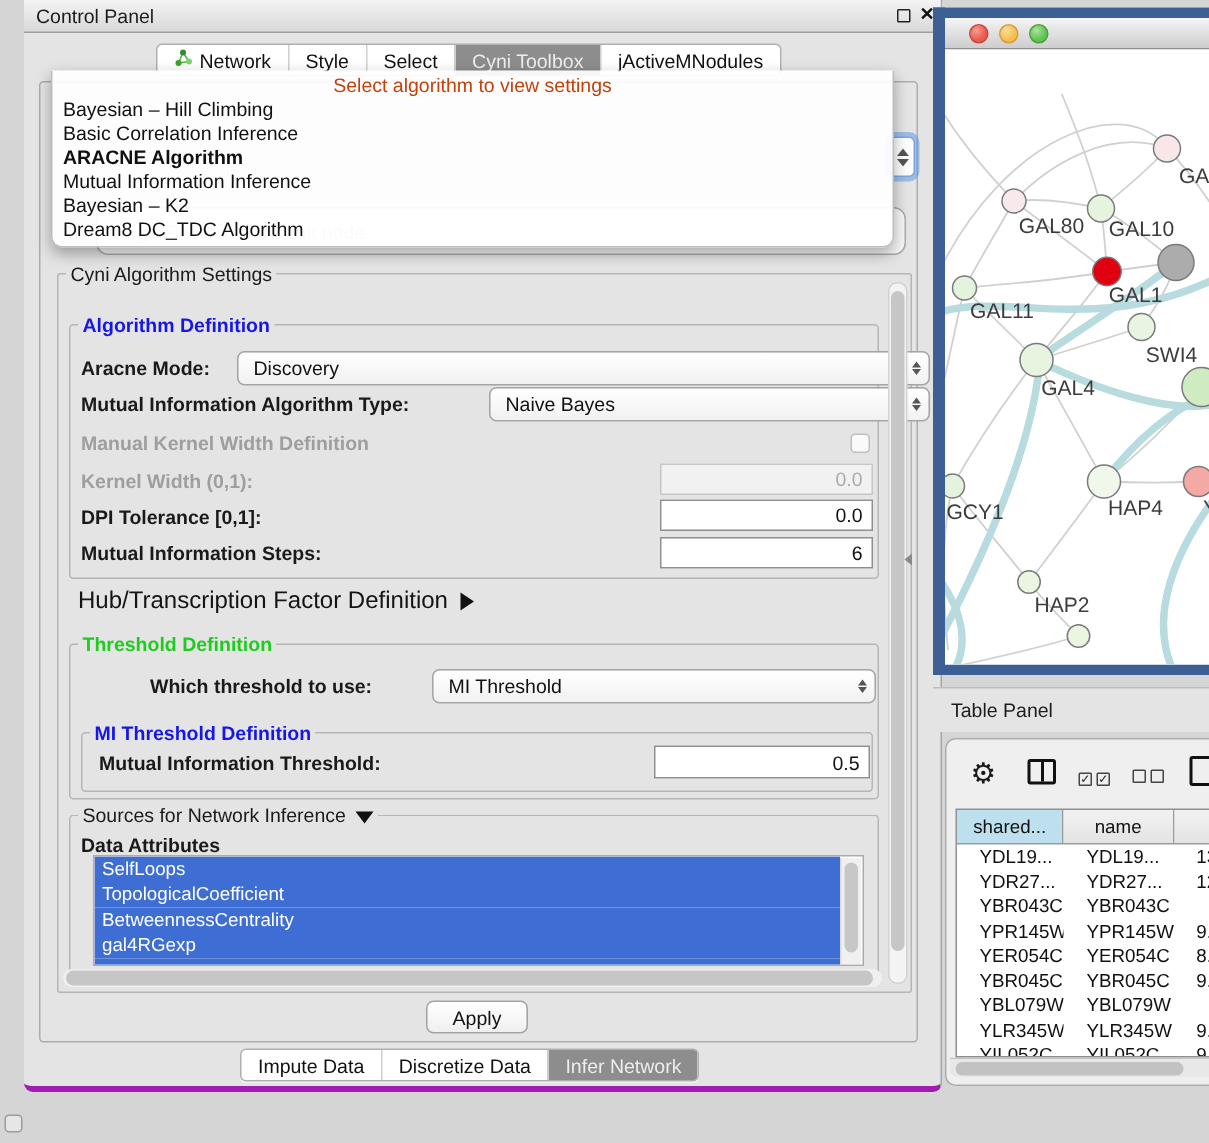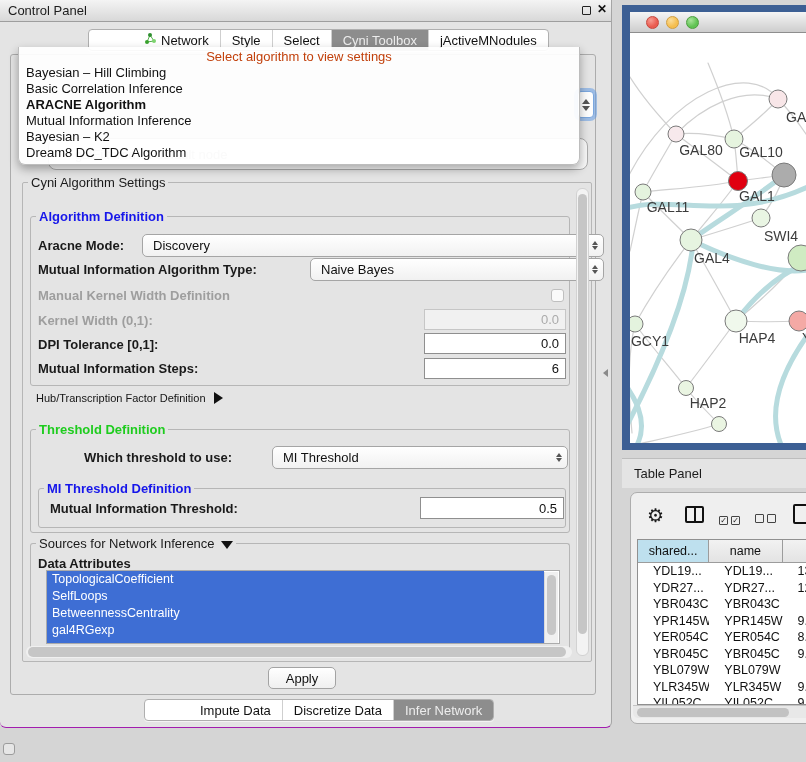--- a/index.html
+++ b/index.html
@@ -2,33 +2,33 @@
 <html><head>
 <meta charset="utf-8">
 <style>
   * { margin:0; padding:0; box-sizing:border-box; }
   html,body { background:#b9b9b9; }
   body { font-family:"Liberation Sans", sans-serif; }
   .stage { position:relative; width:806px; height:762px; background:#D5D5D5; overflow:hidden;
            font-family:"Liberation Sans", sans-serif; color:#1a1a1a; }
 
   
-  .cp-window { position:absolute; left:0; top:8; width:612px; height:728px; background:#E4E4E4;
-               border-right:1px solid #A5A5A5; border-bottom:1px solid #a21caf; border-radius:0 0 6px 6px; }
+  .cp-window { position:absolute; left:16px; top:8; width:612px; height:728px; background:#E4E4E4;
+               border-right:1px solid #A5A5A5; border-bottom:4px solid #a21caf; border-radius:0 0 6px 6px; }
   .cp-titlebar { position:absolute; left:0; top:0; width:100%; height:22px;
                  background:linear-gradient(#F4F4F4,#D8D8D8); border-bottom:1px solid #9E9E9E; }
   .cp-title { position:absolute; left:8px; top:3px; font-size:13px; color:#1c1c1c; }
   .float-icon { position:absolute; right:20px; top:6px; width:9px; height:9px; border:1.6px solid #222; border-radius:1px; }
   .close-icon { position:absolute; right:4px; top:2px; font-size:12px; font-weight:bold; color:#111; }
 
   .edge-tick { position:absolute; left:12px; top:0; width:1px; height:6px; background:#8e8e8e; }
 
   
   .seg-control { position:absolute; display:flex; background:#FFFFFF; border:1px solid #AFAFAF;
-                 border-radius:4px; overflow:hidden; height:22px; box-shadow:0 1px 0 rgba(255,255,255,.6);padding-left:44px; }
+                 border-radius:4px; overflow:hidden; height:22px; box-shadow:0 1px 0 rgba(255,255,255,.6); }
   .seg { display:flex; align-items:center; gap:4px; padding:0 11px; font-size:13px; color:#111;
          border-left:1px solid #CFCFCF; white-space:nowrap; }
   .seg:first-child { border-left:none; }
   .seg.selected { background:#8D8D8D; color:#EDEDED; }
   .cp-tabs { left:88px; top:29px; }
   .bottom-tabs { left:144px; top:699px; }
 
   .outer-panel { position:absolute; left:10px; top:54px; width:586px; height:641px;
                  border:1px solid #ACACAC; border-radius:3px; background:#E4E4E4; }
 
@@ -65,21 +65,21 @@
              justify-content:center; align-items:center; gap:1px; }
   .stepper .tri-up { border-left-width:3.5px; border-right-width:3.5px; border-bottom-width:4.5px; }
   .stepper .tri-dn { border-left-width:3.5px; border-right-width:3.5px; border-top-width:4.5px; }
 
   .field { position:absolute; height:21px; background:#FFFFFF; border:1px solid #8F8F8F;
            font-size:13px; text-align:right; padding:0 6px; color:#111; font-family:"Liberation Sans",sans-serif; }
   .field:disabled, .field.dis { background:#F1F1F1; color:#ABABAB; border-color:#C6C6C6; }
 
   .checkbox { position:absolute; width:13px; height:13px; border:1px solid #BFBFBF; border-radius:3px; background:#FAFAFA; }
 
-  .hub-row { position:absolute; left:36px; top:392px; font-size:11px; color:#141414; display:flex; align-items:center; gap:8px; }
+  .hub-row { position:absolute; left:36px; top:392px; font-size:16px; color:#141414; display:flex; align-items:center; gap:8px; }
   .tri-right { width:0; height:0; border-top:6px solid transparent; border-bottom:6px solid transparent; border-left:9px solid #111; }
   .tri-down-sm { display:inline-block; width:0; height:0; border-left:6px solid transparent; border-right:6px solid transparent; border-top:8px solid #111; margin-left:6px; vertical-align:middle; }
 
   .listbox { position:absolute; left:46px; top:570px; width:514px; height:74px; background:#FFFFFF;
              border:1px solid #ABABAB; overflow:hidden; }
   .attr-item { height:17px; line-height:17px; padding-left:5px; font-size:12.5px; color:#FFFFFF;
                background:#3E6ED4; width:497px; }
   .attr-item.partial { height:6px; }
   .list-vscroll { position:absolute; right:1px; top:1px; width:14px; height:71px; background:#F0F0F0; border-left:1px solid #DADADA; }
   .list-vthumb { position:absolute; left:2px; right:2px; top:3px; height:60px; background:#C7C7C7; border-radius:5px; }
@@ -260,22 +260,22 @@
     <input class="field" style="left: 420px; top: 497px; width: 144px; height: 22px;" readonly="" value="0.5">
 
     <div class="group" style="left:30px; top:543px; width:540px; height:108px; border-bottom:none;"></div>
     <span class="glabel" style="left:36px; top:536px;">
       <span>Sources for Network Inference</span><span class="tri-down-sm"></span>
     </span>
     <span class="flabel" style="left:38px; top:556px;">Data Attributes</span>
 
     <div class="listbox">
       <div id="attr-items">
+          <div class="attr-item">SelfLoops</div>
           <div class="attr-item">TopologicalCoefficient</div>
-          <div class="attr-item">SelfLoops</div>
           <div class="attr-item">BetweennessCentrality</div>
           <div class="attr-item">gal4RGexp</div>
           <div class="attr-item partial"></div>
         </div>
       <div class="list-vscroll">
           <div class="list-vthumb"></div>
         </div>
     </div>
 
     <div class="vscroll">

